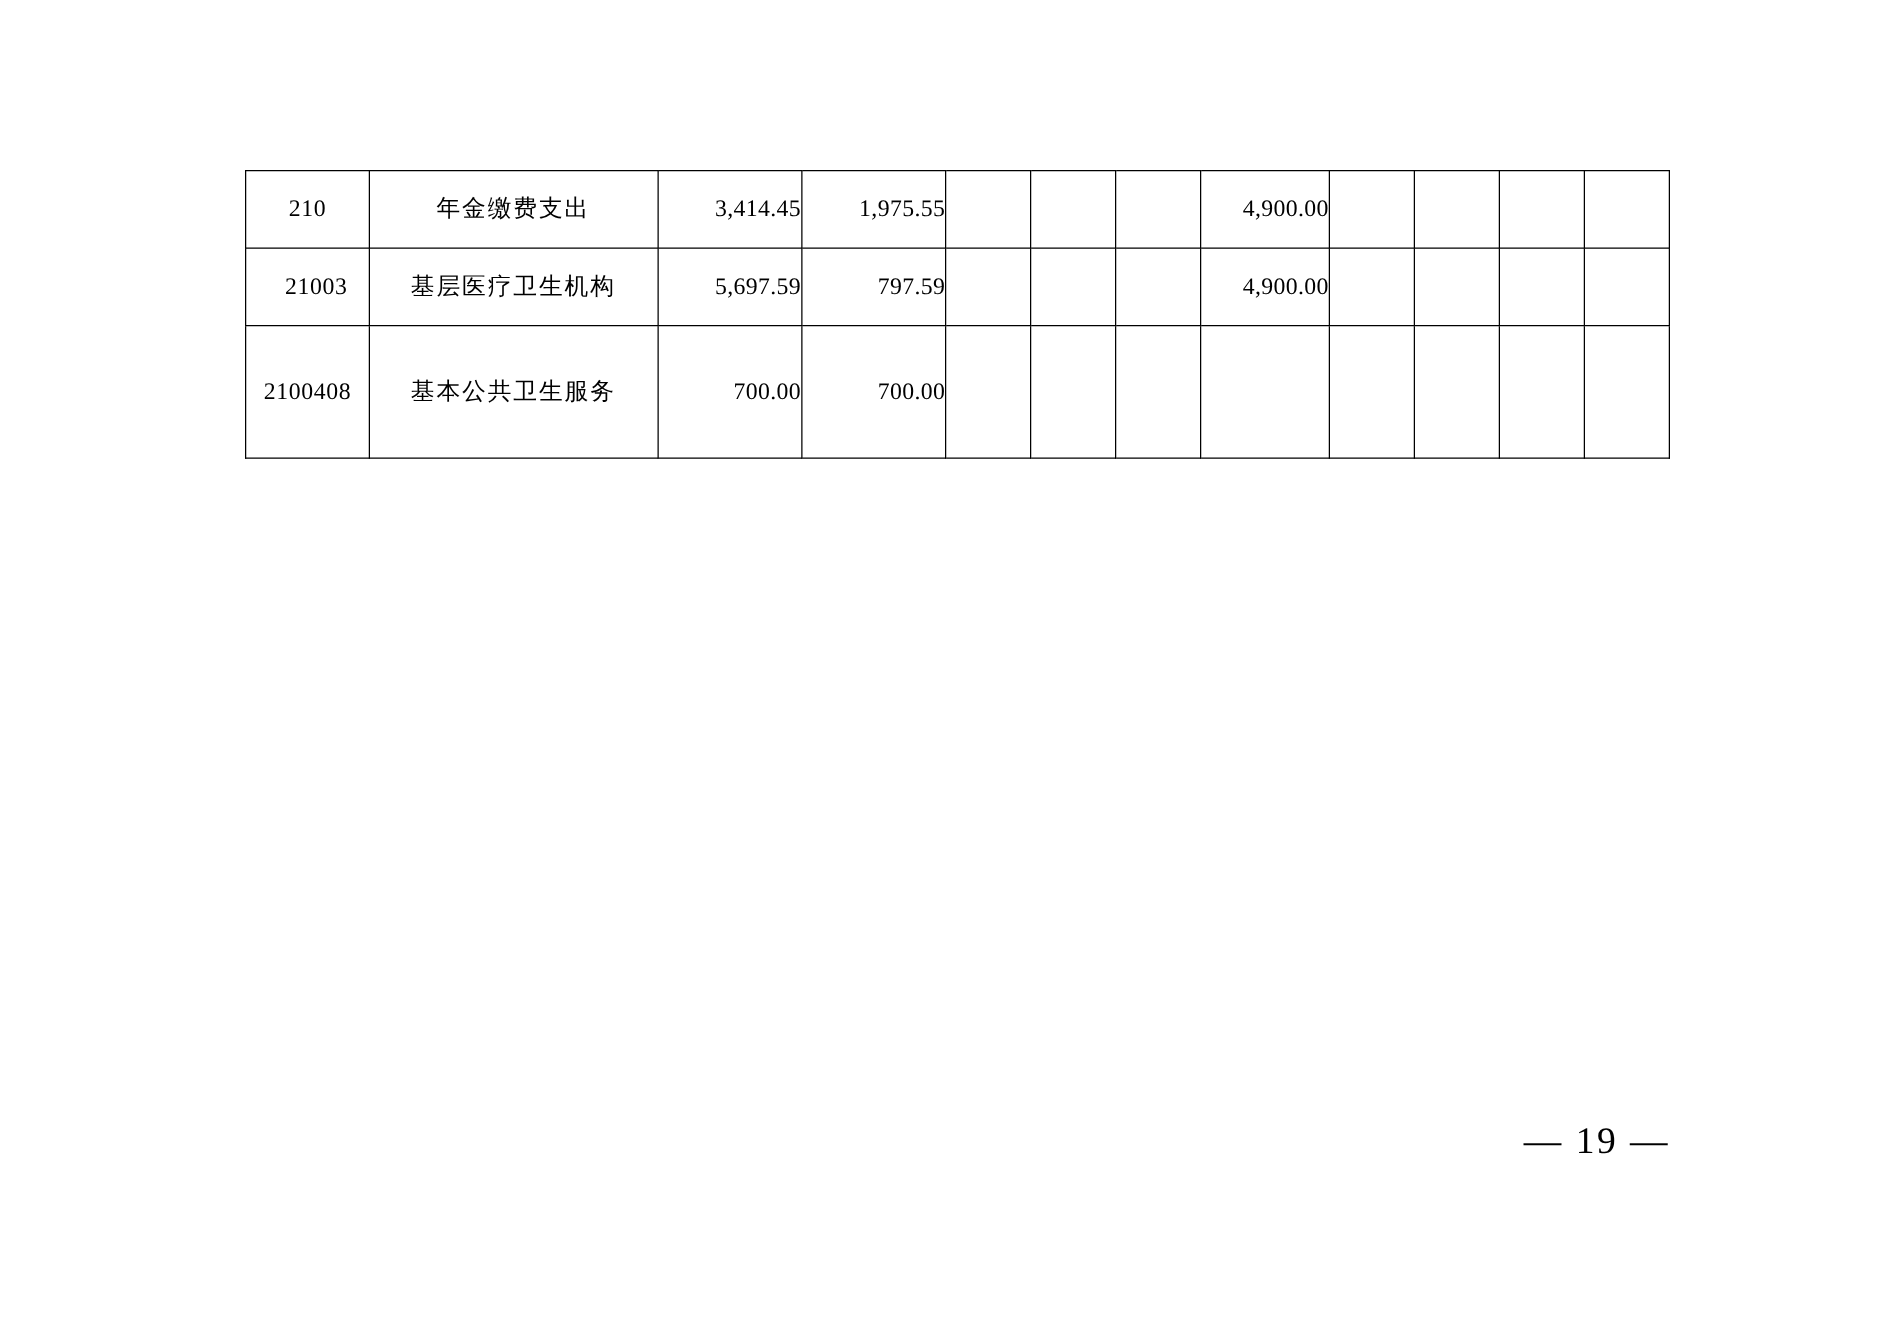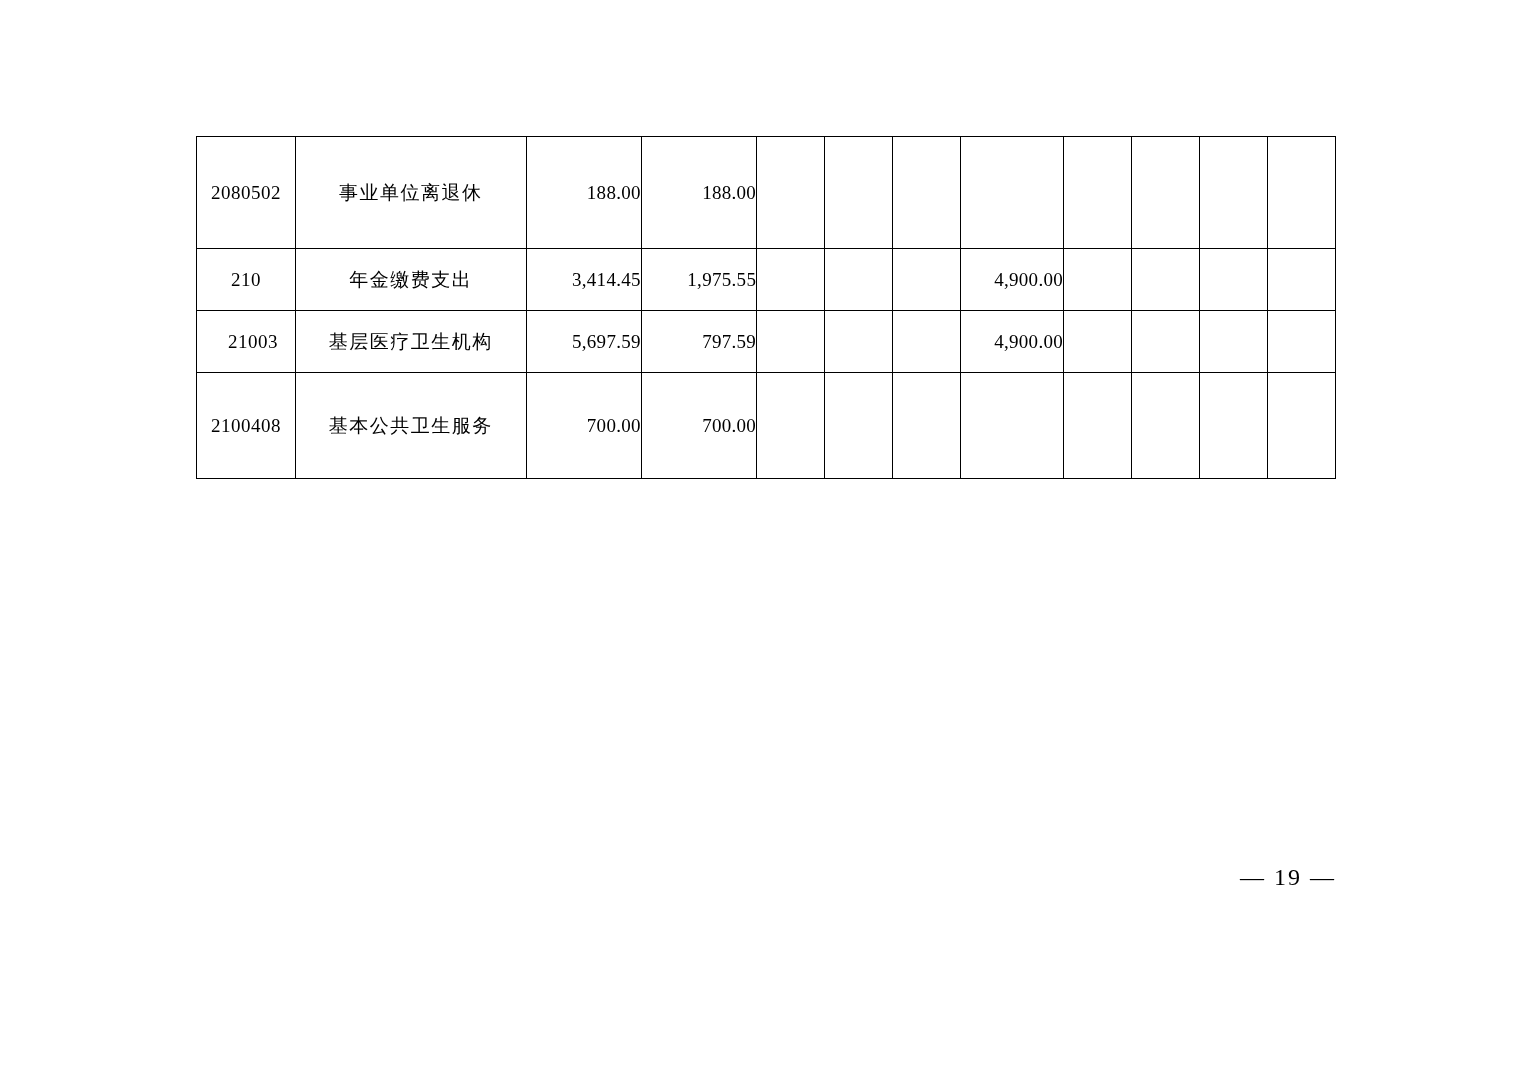--- a/index.html
+++ b/index.html
@@ -76,22 +76,22 @@
     text-align: center;
   }
   .r-tall  { height: 112px; }
   .r-tall2 { height: 110px; }
   .r-short { height: 62px; font-family: Liberation Serif, serif; }
   .r-mid   { height: 106px; }
 
   .page-number {
     position: absolute;
     right: 184px;
-    top: 864px;
-    font-size: 24px;
+    top: 896px;
+    font-size: 30px;
     letter-spacing: 2px;
     white-space: nowrap;
     text-align: right;
   }
 </style>
 </head>
 <body>
 
 <div class="page">
 
@@ -104,36 +104,20 @@
       <col class="c-blank">
       <col class="c-blank">
       <col class="c-blank">
       <col class="c-v3">
       <col class="c-blank2">
       <col class="c-blank2">
       <col class="c-blank2">
       <col class="c-blank2">
     </colgroup>
     <tbody id="table-body">
-        <tr class="r-tall">
-          <td class="cell-code">2080502</td>
-          <td class="cell-name">
-            <span class="line">事业单位离退休</span>
-          </td>
-          <td class="cell-num">188.00</td>
-          <td class="cell-num">188.00</td>
-          <td class="cell-empty"></td>
-          <td class="cell-empty"></td>
-          <td class="cell-empty"></td>
-          <td class="cell-num"></td>
-          <td class="cell-empty"></td>
-          <td class="cell-empty"></td>
-          <td class="cell-empty"></td>
-          <td class="cell-empty"></td>
-        </tr>
         <tr class="r-short">
           <td class="cell-code">210</td>
           <td class="cell-name">
             <span class="line">年金缴费支出</span>
           </td>
           <td class="cell-num">3,414.45</td>
           <td class="cell-num">1,975.55</td>
           <td class="cell-empty"></td>
           <td class="cell-empty"></td>
           <td class="cell-empty"></td>

